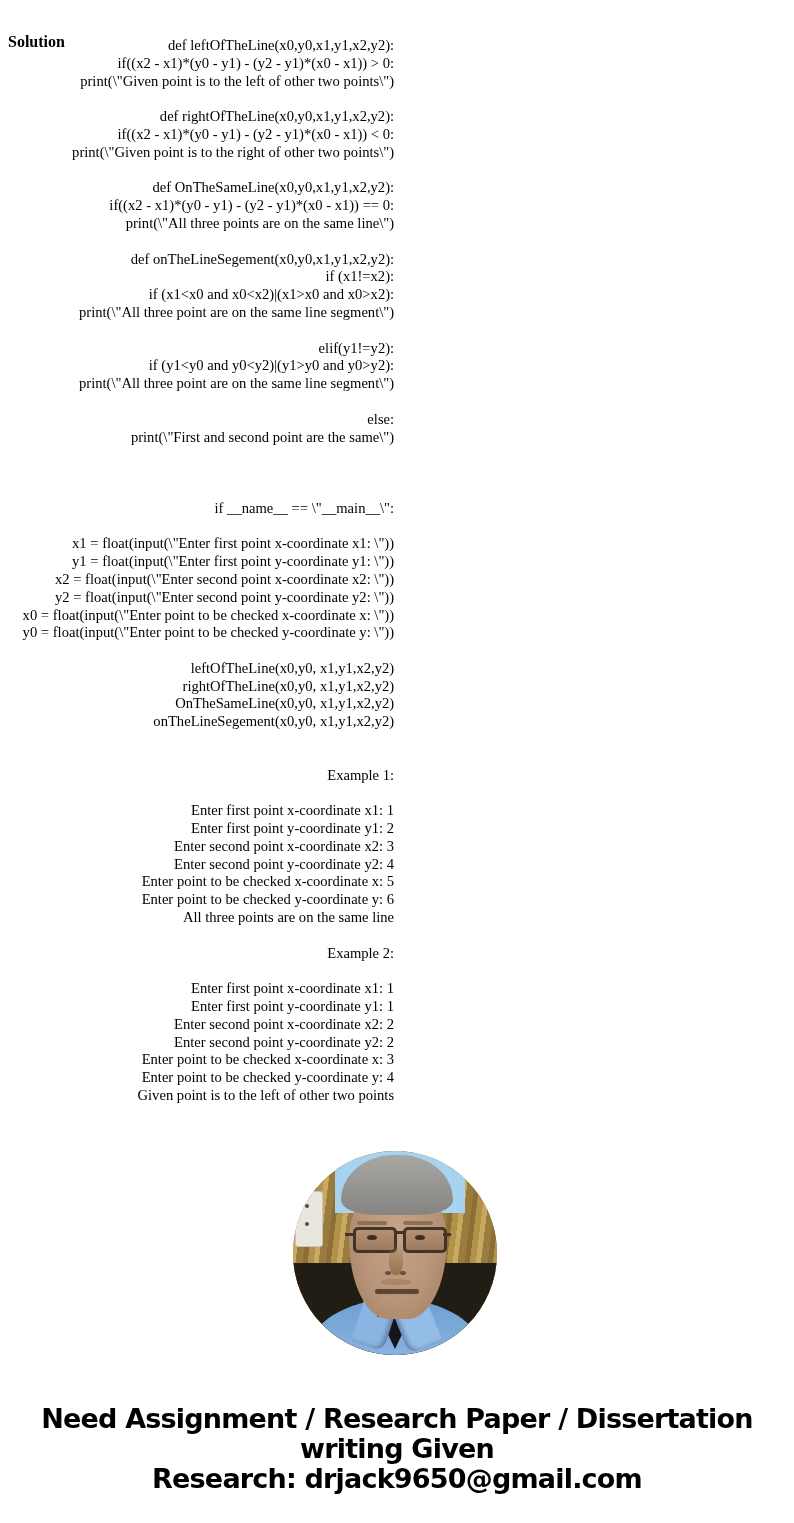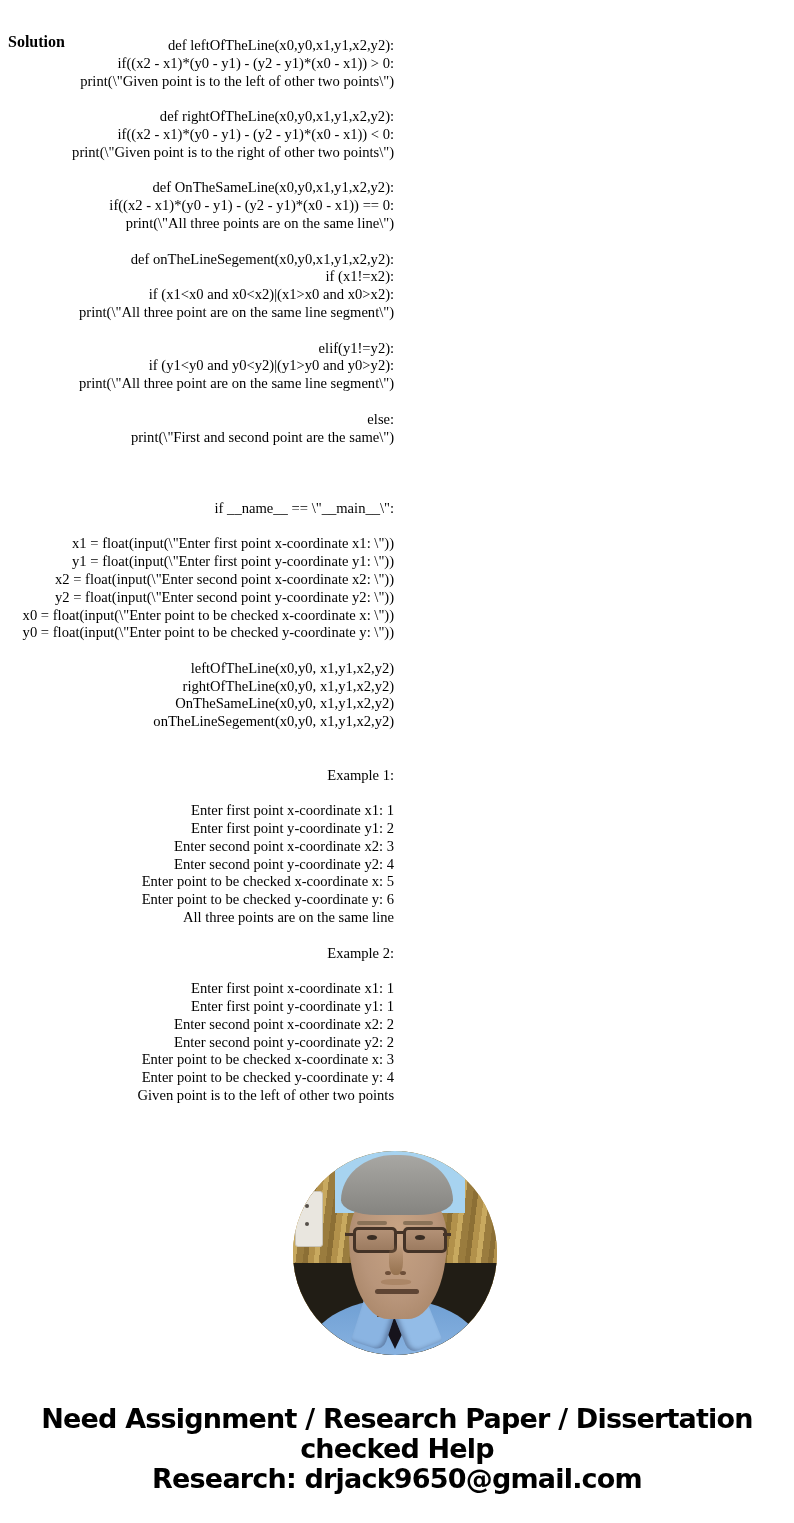--- a/index.html
+++ b/index.html
@@ -208,17 +208,17 @@
     <div class="p-eye right"></div>
     <div class="p-nose"></div>
     <div class="p-nostril left"></div>
     <div class="p-nostril right"></div>
     <div class="p-lipshadow"></div>
     <div class="p-mouth"></div>
   </div>
 
   <div class="footer">
     <div>Need Assignment / Research Paper / Dissertation</div>
-    <div>checked Help</div>
+    <div>writing Given</div>
     <div>Research: drjack9650@gmail.com</div>
   </div>
 
 </div>
 
 </body></html>

